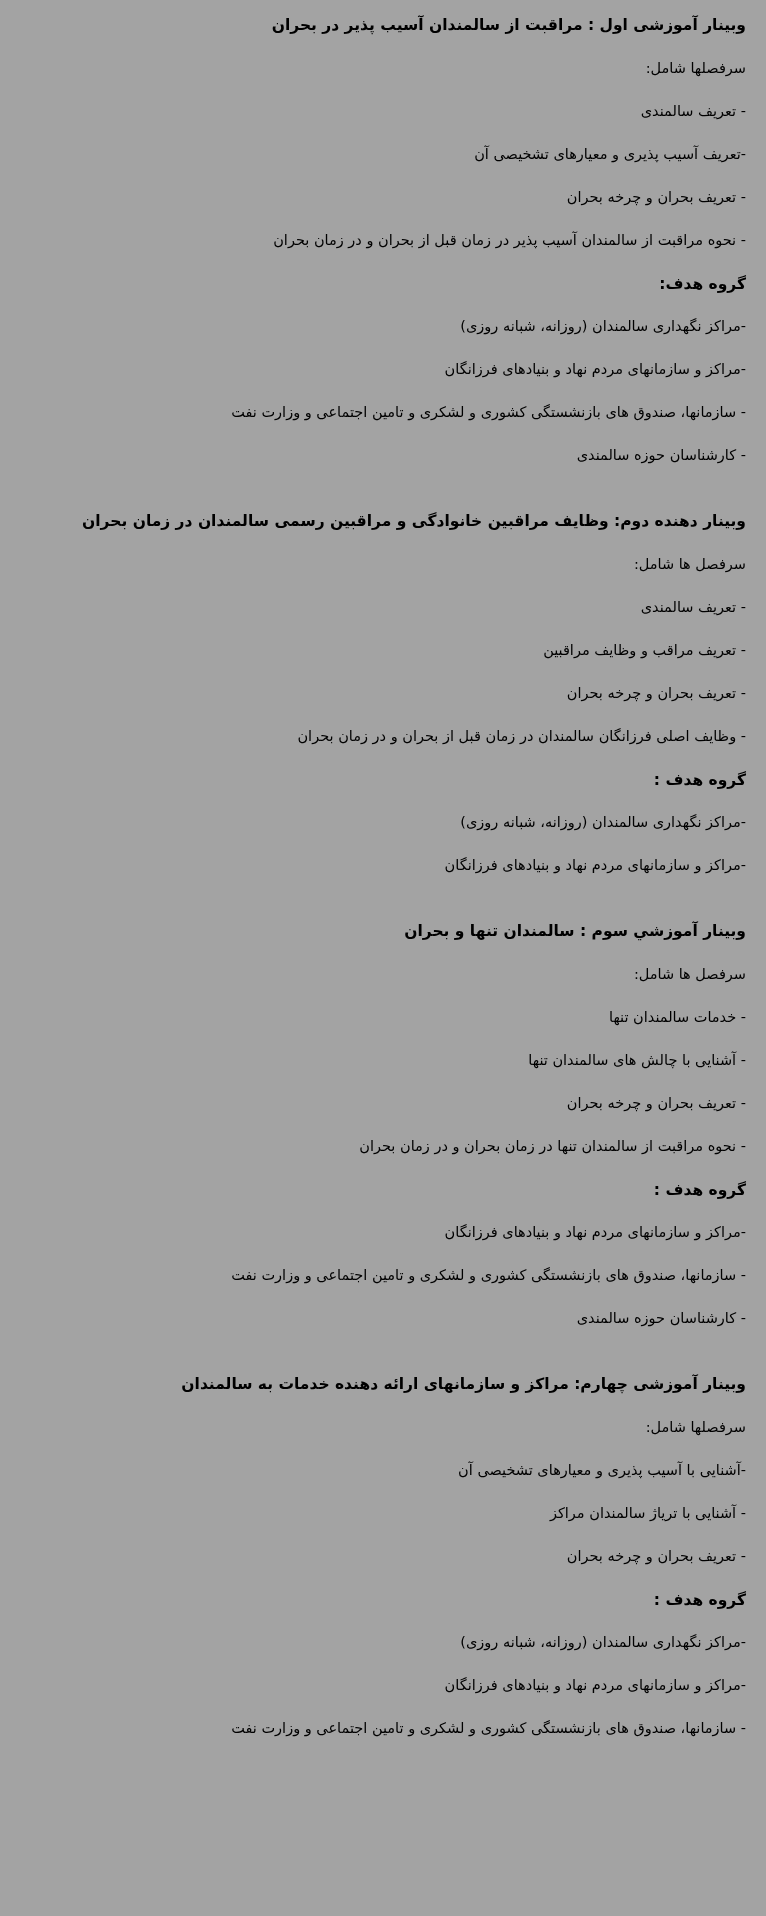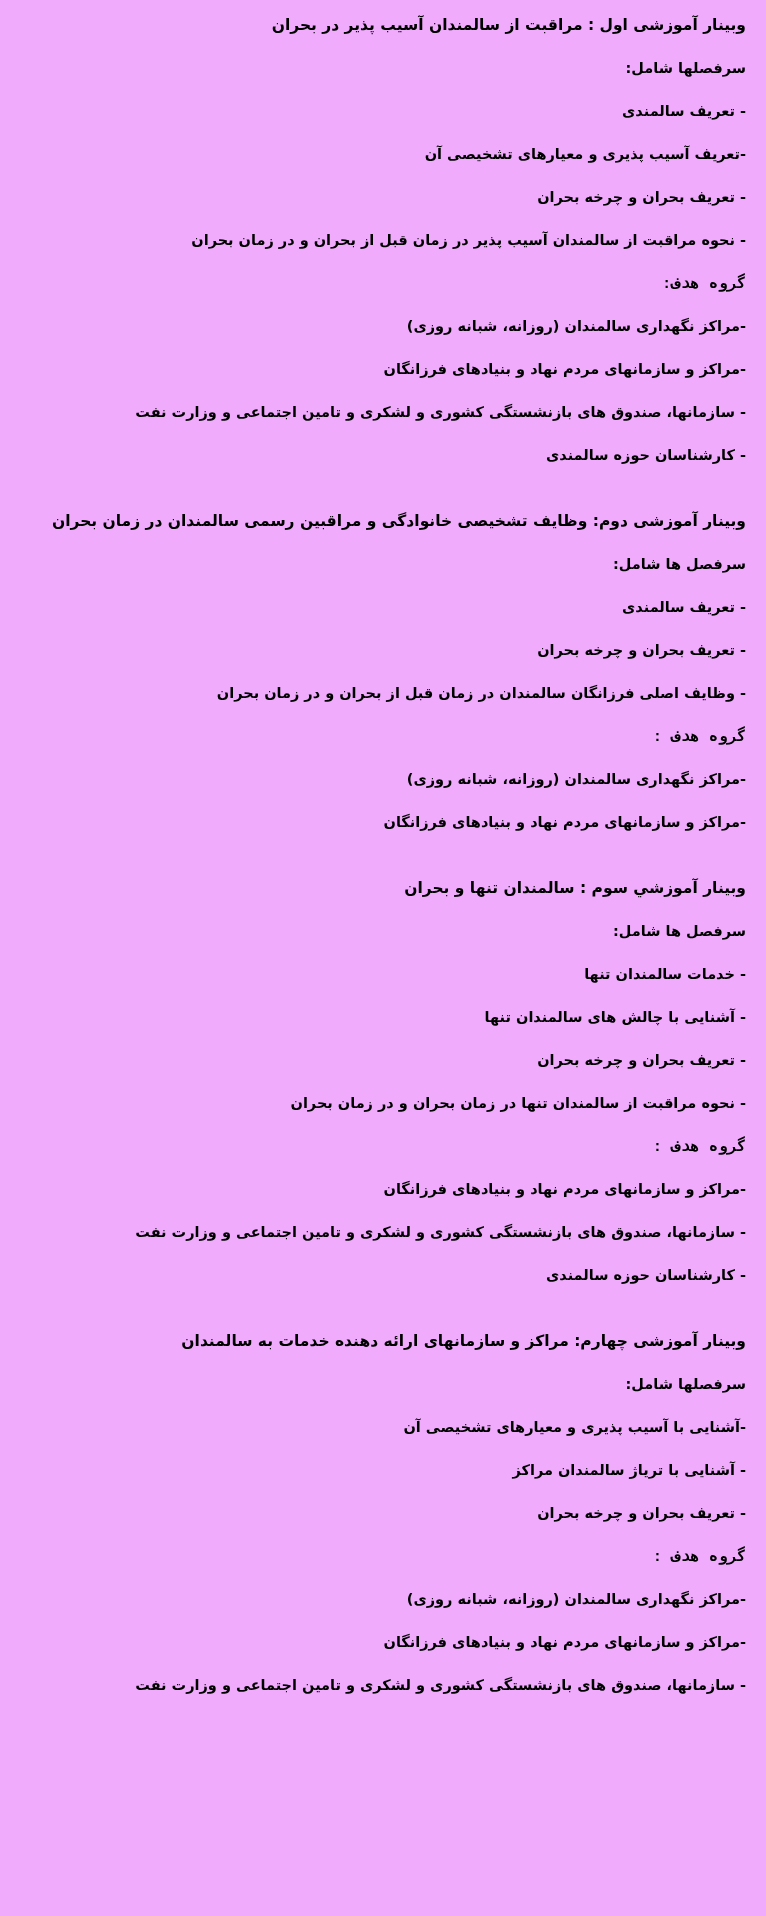--- a/index.html
+++ b/index.html
@@ -5,45 +5,44 @@
   html, body {
     margin: 0;
     padding: 0;
     background: #ffffff;
   }
   .page {
     position: relative;
     width: 766px;
     min-height: 1916px;
     box-sizing: border-box;
-    background: #f0abfc;
+    background: #a3a3a3;
     color: #000000;
     direction: rtl;
     text-align: right;
     padding: 14px 20px 40px 20px;
     font-family: "DejaVu Sans", sans-serif;
   }
   .section { margin: 0; }
   .section + .section { margin-top: 44px; }
   .title {
     font-size: 15.5px;
     font-weight: bold;
     line-height: 22px;
     margin: 0 0 22px 0;
   }
   .subtitle {
     font-size: 15.5px;
     font-weight: bold;
     line-height: 22px;
     margin: 0 0 21px 0;
-    font-family: Liberation Mono, monospace;
   }
   .line {
     font-size: 14.5px;
-    font-weight: bold;
+    font-weight: normal;
     line-height: 21px;
     margin: 0 0 22px 0;
   }
 </style>
 </head>
 <body>
 
 <div class="page">
 
   <div class="section">
@@ -54,23 +53,24 @@
     <p class="line">- تعریف بحران و چرخه بحران</p>
     <p class="line">- نحوه مراقبت از سالمندان آسیب پذیر در زمان قبل از بحران و در زمان بحران</p>
     <h3 class="subtitle">گروه هدف:</h3>
     <p class="line">-مراکز نگهداری سالمندان (روزانه، شبانه روزی)</p>
     <p class="line">-مراکز و سازمانهای مردم نهاد و بنیادهای فرزانگان</p>
     <p class="line">- سازمانها، صندوق های بازنشستگی کشوری و لشکری و تامین اجتماعی و وزارت نفت</p>
     <p class="line">- کارشناسان حوزه سالمندی</p>
   </div>
 
   <div class="section">
-    <h2 class="title">وبینار آموزشی دوم: وظایف تشخیصی خانوادگی و مراقبین رسمی سالمندان در زمان بحران</h2>
+    <h2 class="title">وبینار دهنده دوم: وظایف مراقبین خانوادگی و مراقبین رسمی سالمندان در زمان بحران</h2>
     <p class="line">سرفصل ها شامل:</p>
     <p class="line">- تعریف سالمندی</p>
+    <p class="line">- تعریف مراقب و وظایف مراقبین</p>
     <p class="line">- تعریف بحران و چرخه بحران</p>
     <p class="line">- وظایف اصلی فرزانگان سالمندان در زمان قبل از بحران و در زمان بحران</p>
     <h3 class="subtitle">گروه هدف :</h3>
     <p class="line">-مراکز نگهداری سالمندان (روزانه، شبانه روزی)</p>
     <p class="line">-مراکز و سازمانهای مردم نهاد و بنیادهای فرزانگان</p>
   </div>
 
   <div class="section">
     <h2 class="title">وبینار آموزشي سوم : سالمندان تنها و بحران</h2>
     <p class="line">سرفصل ها شامل:</p>

